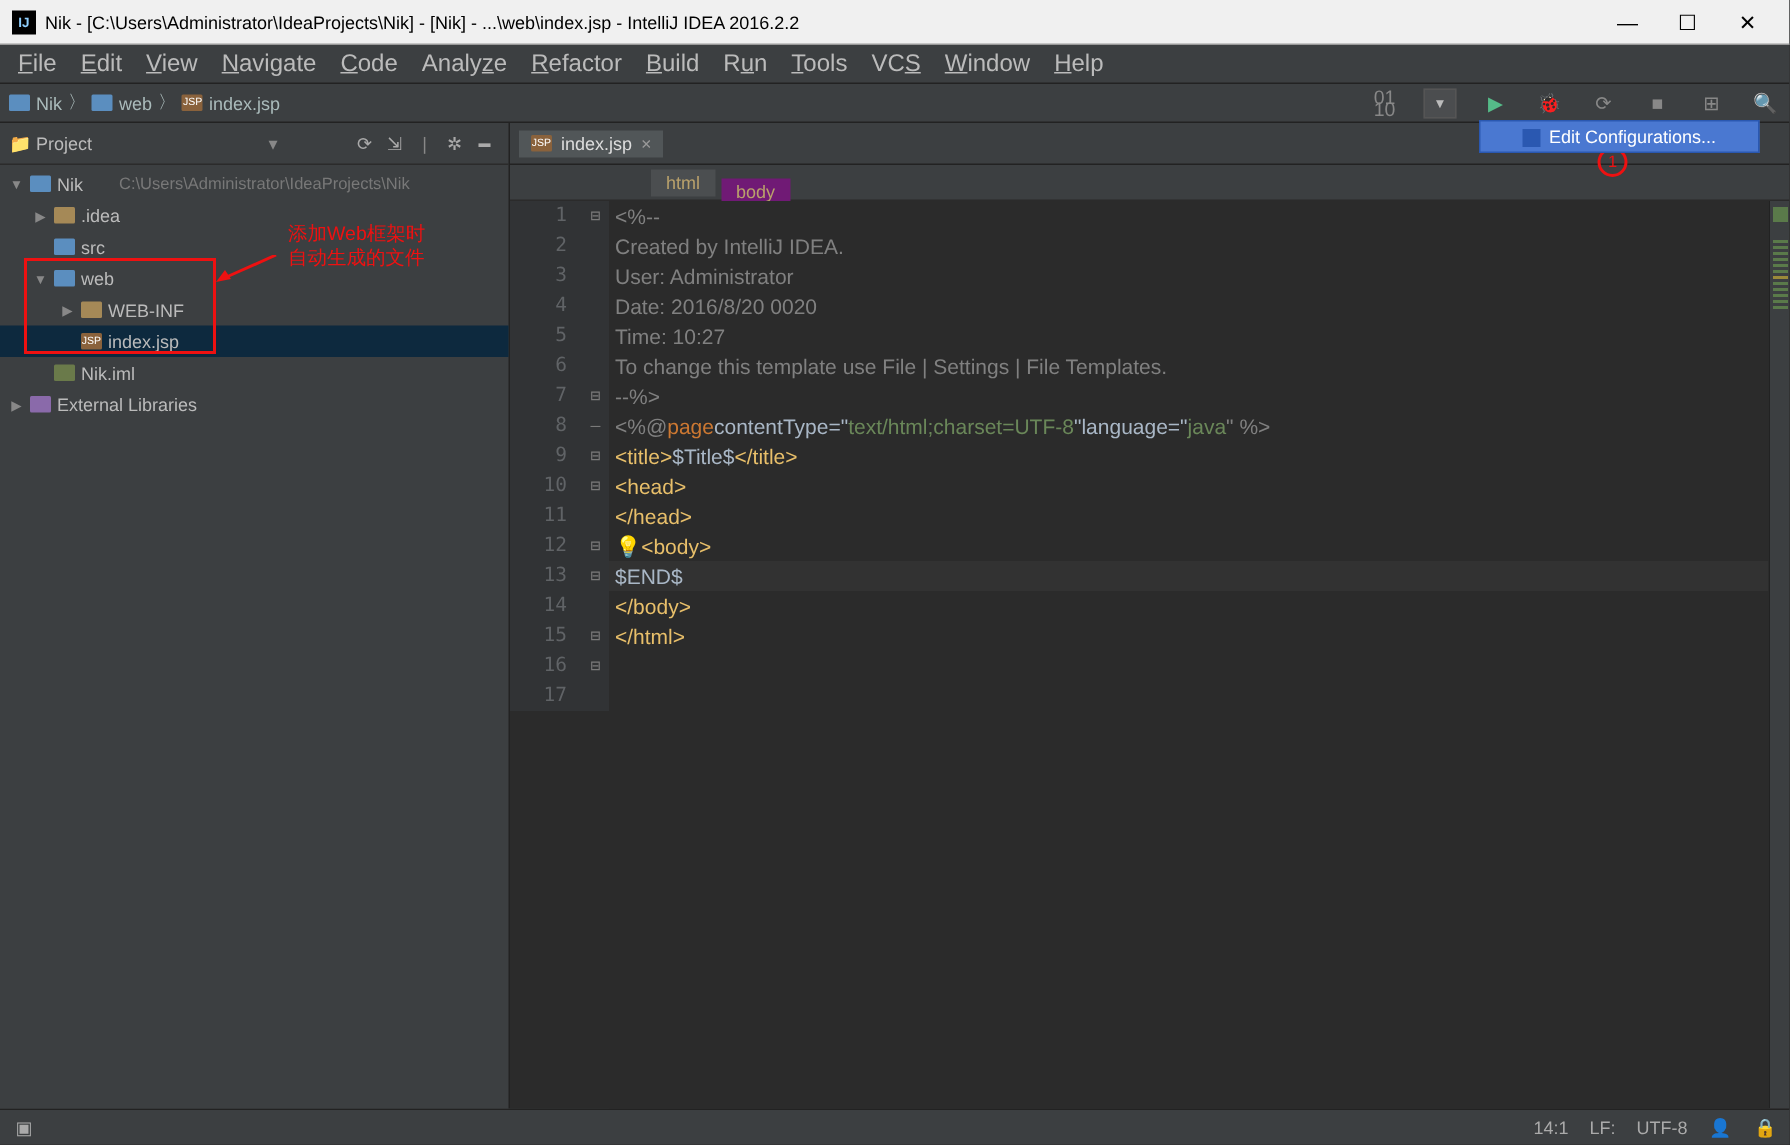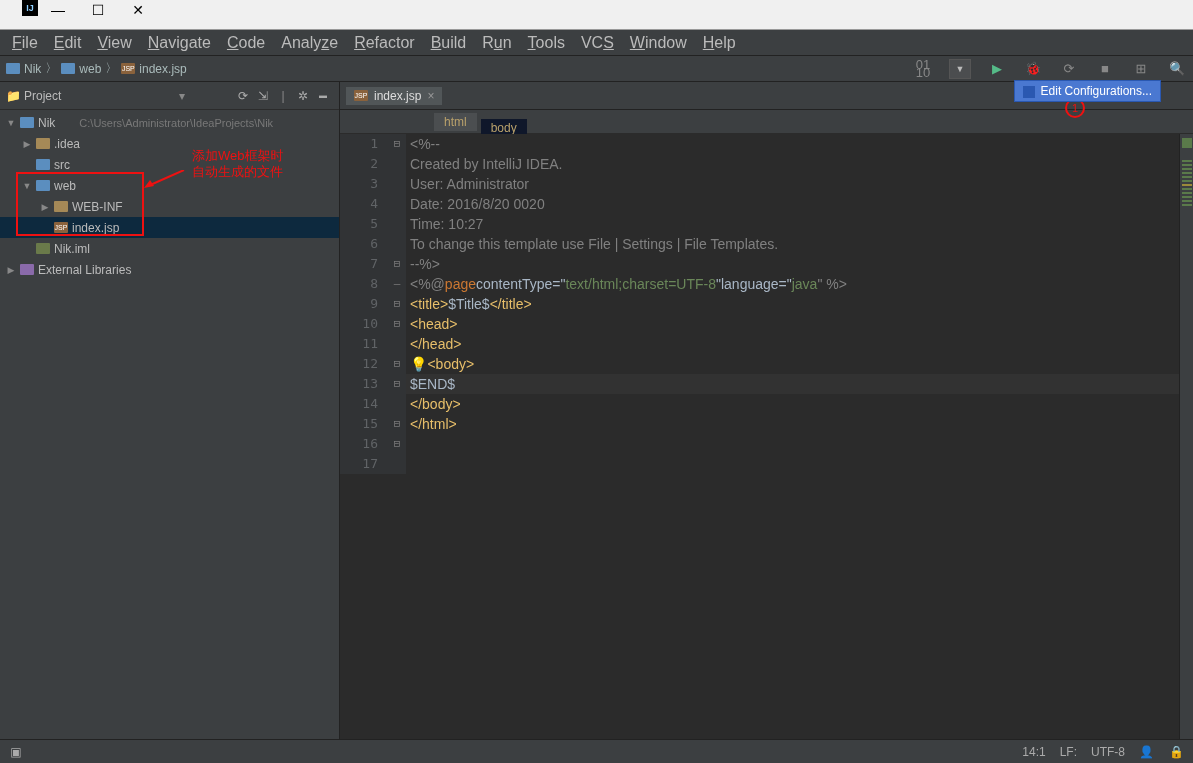--- a/index.html
+++ b/index.html
@@ -1,37 +1,37 @@
 <!DOCTYPE html>
 <html><head>
 <meta charset="utf-8">
 <style>
 * { margin: 0; padding: 0; box-sizing: border-box; font-family: "Segoe UI", Arial, sans-serif; }
 body { width: 1193px; height: 763px; background: #3c3f41; overflow: hidden; color: #bbb; font-size: 12px; }
 
-.titlebar { height: 30px; background: #f0f0f0; display: flex; padding: 0 22px; color: #000; border-bottom: 1px solid #999; }
+.titlebar { height: 30px; background: #f0f0f0; display: flex; align-items: center; padding: 0 8px; color: #000; border-bottom: 1px solid #999; }
 .titlebar-icon { width:16px; height:16px; background:#000; margin-right:6px; display:inline-flex; align-items:center; justify-content:center; font-size:9px; color:#8ecfff; font-weight:bold; }
 .titlebar-text { flex: 1; font-size: 12px; }
 .win-controls { display: flex; gap: 12px; padding-right: 6px; }
 .win-btn { width: 28px; height: 20px; display: flex; align-items: center; justify-content: center; font-size: 14px; color: #000; }
 
 .menubar { height: 26px; background: #3c3f41; display: flex; align-items: center; padding: 0 4px; border-bottom: 1px solid #222; }
 .menubar span { padding: 0 8px; color: #bbb; font-size: 16px; }
 .menubar span u { text-decoration: underline; }
 
 .navbar { height: 26px; background: #3c3f41; display: flex; align-items: center; padding: 0 6px; border-bottom: 1px solid #222; gap:4px; position:relative;}
 .nav-seg { display: flex; align-items: center; gap:4px; color:#abb; font-size:12px; }
 .nav-icon-folder { width:14px; height:11px; background:#5b8ebf; border-radius:1px; }
 .nav-icon-jsp { width:14px; height:11px; background:#8a623c; border-radius:1px; font-size:7px; color:#fff; display:flex; align-items:center; justify-content:center; }
 .navbar-right { margin-left:auto; display:flex; align-items:center; gap:16px; }
 .navbar-right .ico { width:20px; height:20px; display:flex; align-items:center; justify-content:center; font-size:13px; color:#888; }
 .binary-ico { color:#5b8; font-size:9px; line-height:8px; text-align:center;}
 .dropdown-arrow { width:22px; height:20px; border:1px solid #555; background:#4b4d4f; color:#bbb; display:flex; align-items:center; justify-content:center; font-size:9px;}
 
-.edit-config-popup { position:absolute; right:32px; top:24px; background:#4a78d1; color:#fff; padding:3px 8px; font-size:12px; border:1px solid #2a58b1; display:flex; align-items:flex-end; gap:6px; z-index:10;}
+.edit-config-popup { position:absolute; right:20px; top:24px; background:#4a78d1; color:#fff; padding:3px 28px; font-size:12px; border:1px solid #2a58b1; display:flex; align-items:flex-end; gap:6px; z-index:10;}
 .edit-config-popup .cfg-icon { width:12px; height:12px; background:#2a58b1; display:inline-block; }
 
 .annot-circle { position:absolute; right:108px; top:42px; width:20px; height:20px; border:2px solid #e11; border-radius:50%; color:#e11; display:flex; align-items:center; justify-content:center; font-size:11px; z-index:9;}
 
 .main { display:flex; height: calc(763px - 30px - 26px - 26px - 24px); position:relative; }
 
 .project-panel { width:340px; background:#3c3f41; border-right:1px solid #222; display:flex; flex-direction:column; }
 .project-header { height:28px; display:flex; align-items:center; padding:0 6px; border-bottom:1px solid #2b2b2b; }
 .project-header .title-icon { width:14px; height:14px; display:inline-block; margin-right:4px;}
 .project-header .title { flex:1; color:#bbb; font-size:12px; }
@@ -53,21 +53,21 @@
 
 .red-box { position:absolute; border:2px solid #e11; pointer-events:none; }
 .annot-text { position:absolute; color:#e11; font-size:13px; line-height:16px; }
 
 .editor-area { flex:1; display:flex; flex-direction:column; background:#2b2b2b; position:relative;}
 .tabbar { height:28px; background:#3c3f41; display:flex; align-items:center; padding:0 6px; border-bottom:1px solid #222; gap:6px;}
 .tab { display:flex; align-items:center; gap:6px; padding:2px 8px; background:#515658; color:#ddd; font-size:12px; }
 .tab .close { color:#999; font-size:12px; }
 .breadcrumb-row { height:24px; background:#3c3f41; display:flex; align-items:center; padding-left:94px; border-bottom:1px solid #2b2b2b; gap:4px;}
 .crumb { padding:2px 10px; background:#4b4e50; color:#b9a16b; font-size:12px; }
-.crumb.active { background:#0f172a;margin-top:12px; }
+.crumb.active { background:#701a75;margin-top:12px; }
 
 .code-wrap { flex:1; display:flex; overflow:hidden; }
 .gutter-row { display:flex; height:20px; }
 .ln { width:48px; text-align:right; padding-right:10px; color:#606366; background:#313335; font-family:Consolas,monospace; font-size:13px; line-height:20px; }
 .fold { width:18px; background:#313335; color:#7a7a7a; font-family:Consolas,monospace; font-size:11px; line-height:20px; text-align:center; position:relative;}
 .code { flex:1; background:#2b2b2b; font-family:Consolas,monospace; font-size:14px; }
 .code-line { height:20px; line-height:20px; color:#a9b7c6; padding-left:4px; display:flex;}
 .code-line.hl { background:#323232; }
 .c-gray { color:#808080; } .c-orange { color:#cc7832; } .c-green { color:#6a8759; } .c-yellow { color:#e8bf6a;} .c-bulb { color:#d6b94a; }
 
@@ -77,20 +77,21 @@
 
 .statusbar { height:24px; background:#3c3f41; border-top:1px solid #222; display:flex; align-items:center; padding:0 8px; gap:14px; font-size:12px; color:#aaa;}
 .statusbar .spacer { flex:1; }
 .sb-icon { width:16px; height:16px; display:flex; align-items:center; justify-content:center; font-size:12px; }
 </style>
 </head>
 <body>
 
 <div class="titlebar">
   <span class="titlebar-icon">IJ</span>
+  <span class="titlebar-text">Nik - [C:\Users\Administrator\IdeaProjects\Nik] - [Nik] - ...\web\index.jsp - IntelliJ IDEA 2016.2.2</span>
   <div class="win-controls">
     <div class="win-btn">—</div>
     <div class="win-btn">☐</div>
     <div class="win-btn">✕</div>
   </div>
 </div>
 
 <div class="menubar">
   <span><u>F</u>ile</span>
   <span><u>E</u>dit</span>

